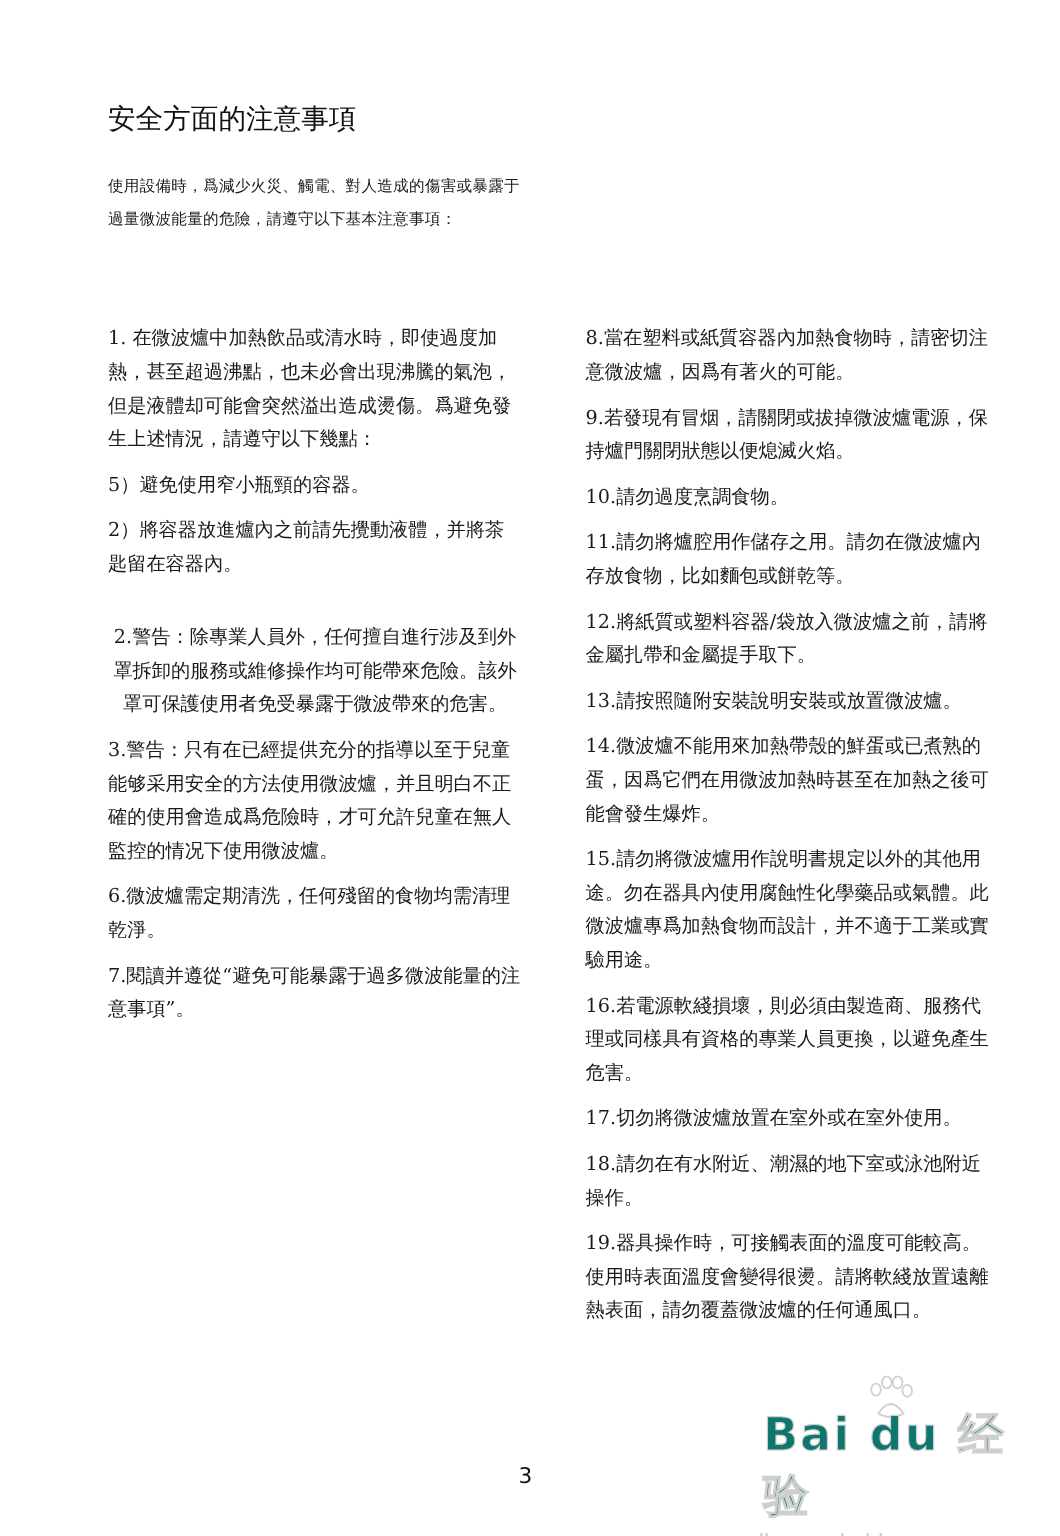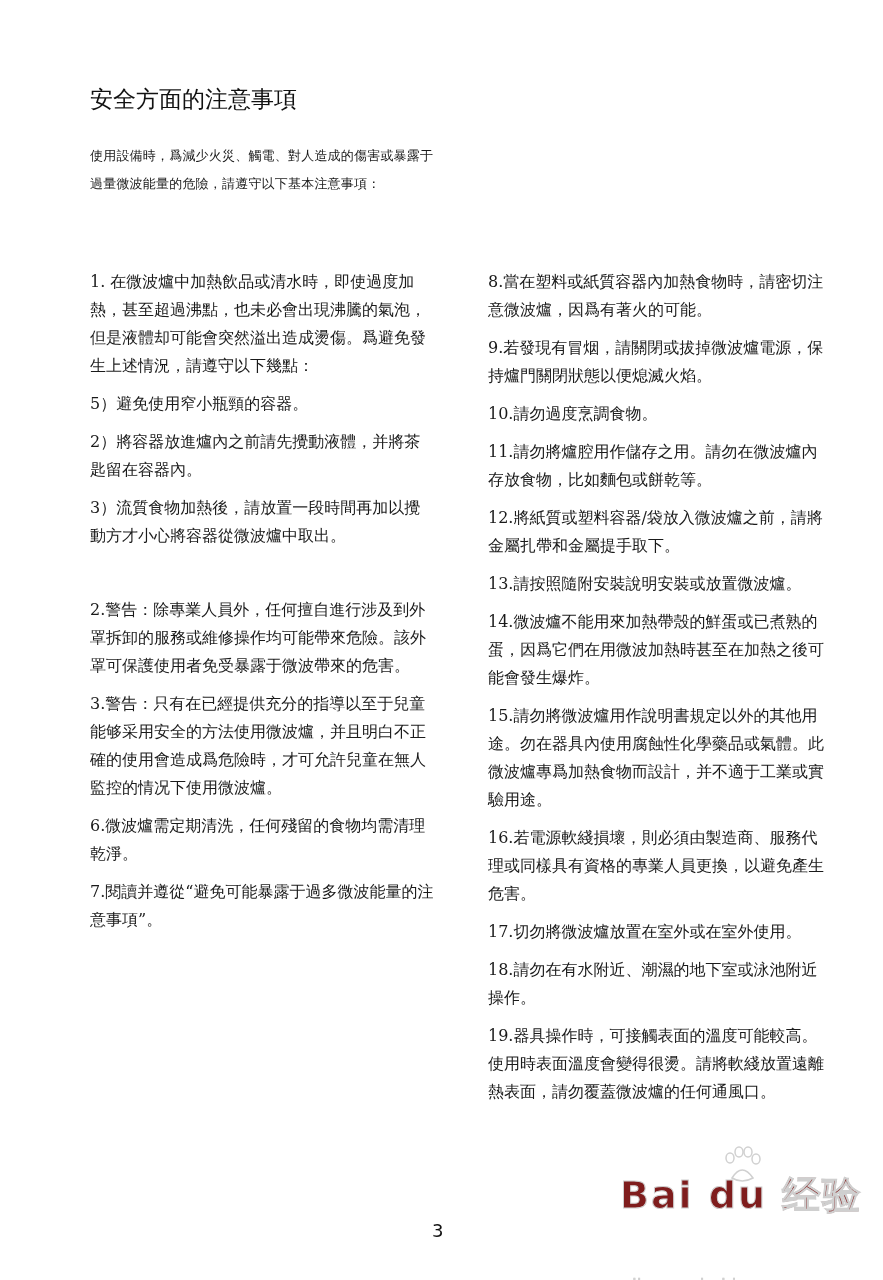--- a/index.html
+++ b/index.html
@@ -13,46 +13,45 @@
       font-size: 23px; line-height: 30px; color: #111;
     }
     .intro {
       position: absolute; left: 90px; top: 142px; width: 352px;
       font-size: 13px; line-height: 28px; letter-spacing: 0.2px;
     }
     .col { position: absolute; width: 345px; font-size: 16px; line-height: 28px; }
     .col.left { left: 90px; top: 268px; }
     .col.right { left: 460px; top: 268px; margin-left: 28px; }
     .para { margin: 0 0 10px 0; }
-    .gap-big { margin-top: 46px; }
+    .gap-big { margin-top: 33px; text-align: center; }
     .pagenum {
       position: absolute; left: 432px; top: 1220px;
       font-family: "DejaVu Sans", "Liberation Sans", sans-serif; font-size: 18px; color: #111;
     }
     .watermark {
       position: absolute; left: 620px; top: 1170px; width: 250px; height: 100px;
       color: #e4e4e4; font-family: "DejaVu Sans", "Liberation Sans", sans-serif;
       pointer-events: none;
     }
-    .wm-logo { font-size: 38px; font-weight: bold; letter-spacing: 2px; color: #7f1d1d; -webkit-text-stroke: 1px #cfcfcf; position:absolute; left:0; top:0; }
+    .wm-logo { font-size: 38px; font-weight: bold; letter-spacing: 2px; color: #0f766e; -webkit-text-stroke: 1px #cfcfcf; position:absolute; left:16px; top:0; }
     .wm-url { font-size: 17px; position:absolute; left:12px; top:58px; color:#d8d8d8;margin-top:48px; -webkit-text-stroke: 0.5px #c8c8c8; }
     .wm-paw { position:absolute; left: 100px; top: -24px; width: 44px; height: 40px; }
   </style>
 </head>
 <body>
 
 <div>
   <div class="title">安全方面的注意事項</div>
   <div class="intro">使用設備時，爲減少火災、觸電、對人造成的傷害或暴露于過量微波能量的危險，請遵守以下基本注意事項：</div>
 
   <div class="col left">
     <p class="para">1. 在微波爐中加熱飲品或清水時，即使過度加熱，甚至超過沸點，也未必會出現沸騰的氣泡，但是液體却可能會突然溢出造成燙傷。爲避免發生上述情況，請遵守以下幾點：</p>
     <p class="para">5）避免使用窄小瓶頸的容器。</p>
     <p class="para">2）將容器放進爐內之前請先攪動液體，并將茶匙留在容器內。</p>
-    <p class="para">3）流質食物加熱後，請放置一段時間再加以攪動方才小心將容器從微波爐中取出。</p>
     <p class="para gap-big">2.警告：除專業人員外，任何擅自進行涉及到外罩拆卸的服務或維修操作均可能帶來危險。該外罩可保護使用者免受暴露于微波帶來的危害。</p>
     <p class="para">3.警告：只有在已經提供充分的指導以至于兒童能够采用安全的方法使用微波爐，并且明白不正確的使用會造成爲危險時，才可允許兒童在無人監控的情况下使用微波爐。</p>
     <p class="para">6.微波爐需定期清洗，任何殘留的食物均需清理乾淨。</p>
     <p class="para">7.閱讀并遵從“避免可能暴露于過多微波能量的注意事項”。</p>
   </div>
 
   <div class="col right">
     <p class="para">8.當在塑料或紙質容器內加熱食物時，請密切注意微波爐，因爲有著火的可能。</p>
     <p class="para">9.若發現有冒烟，請關閉或拔掉微波爐電源，保持爐門關閉狀態以便熄滅火焰。</p>
     <p class="para">10.請勿過度烹調食物。</p>

